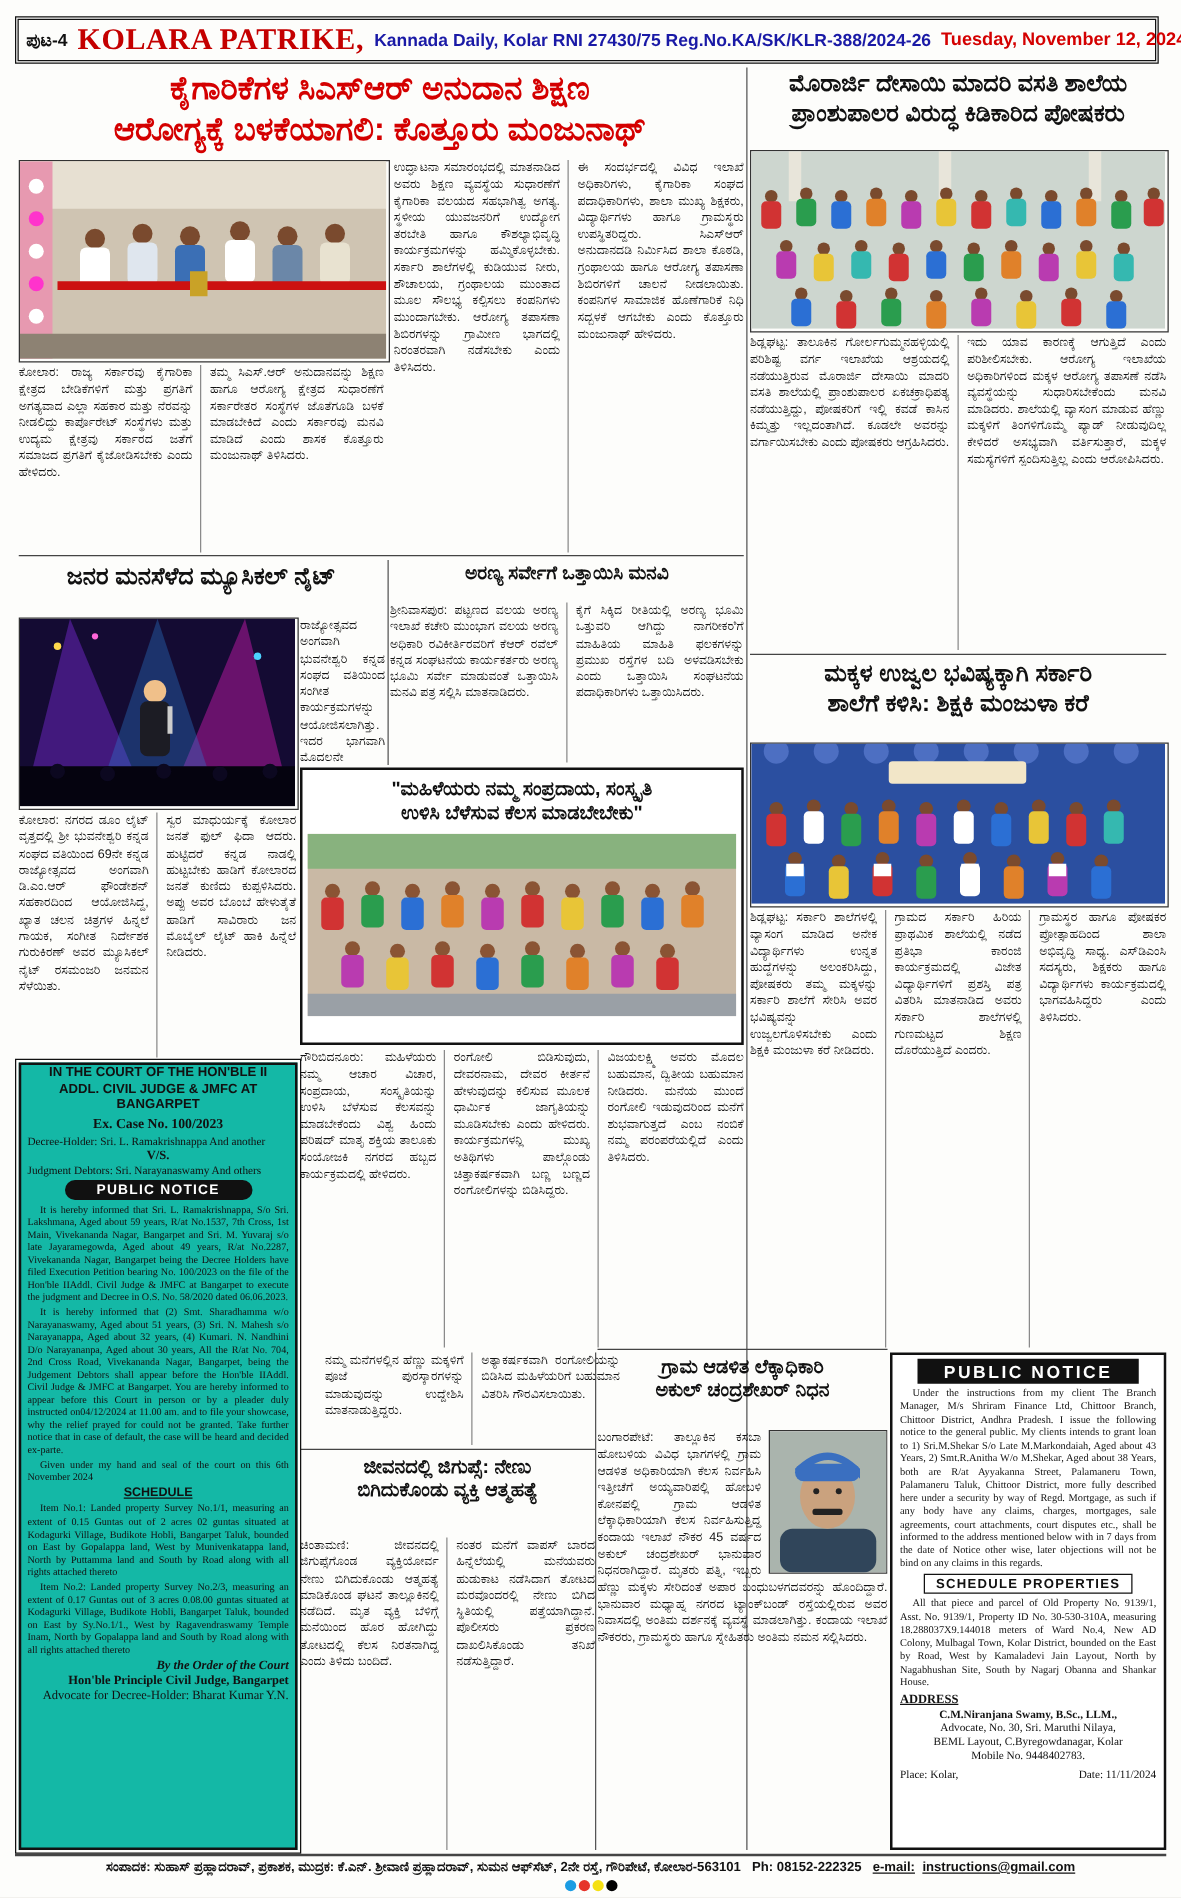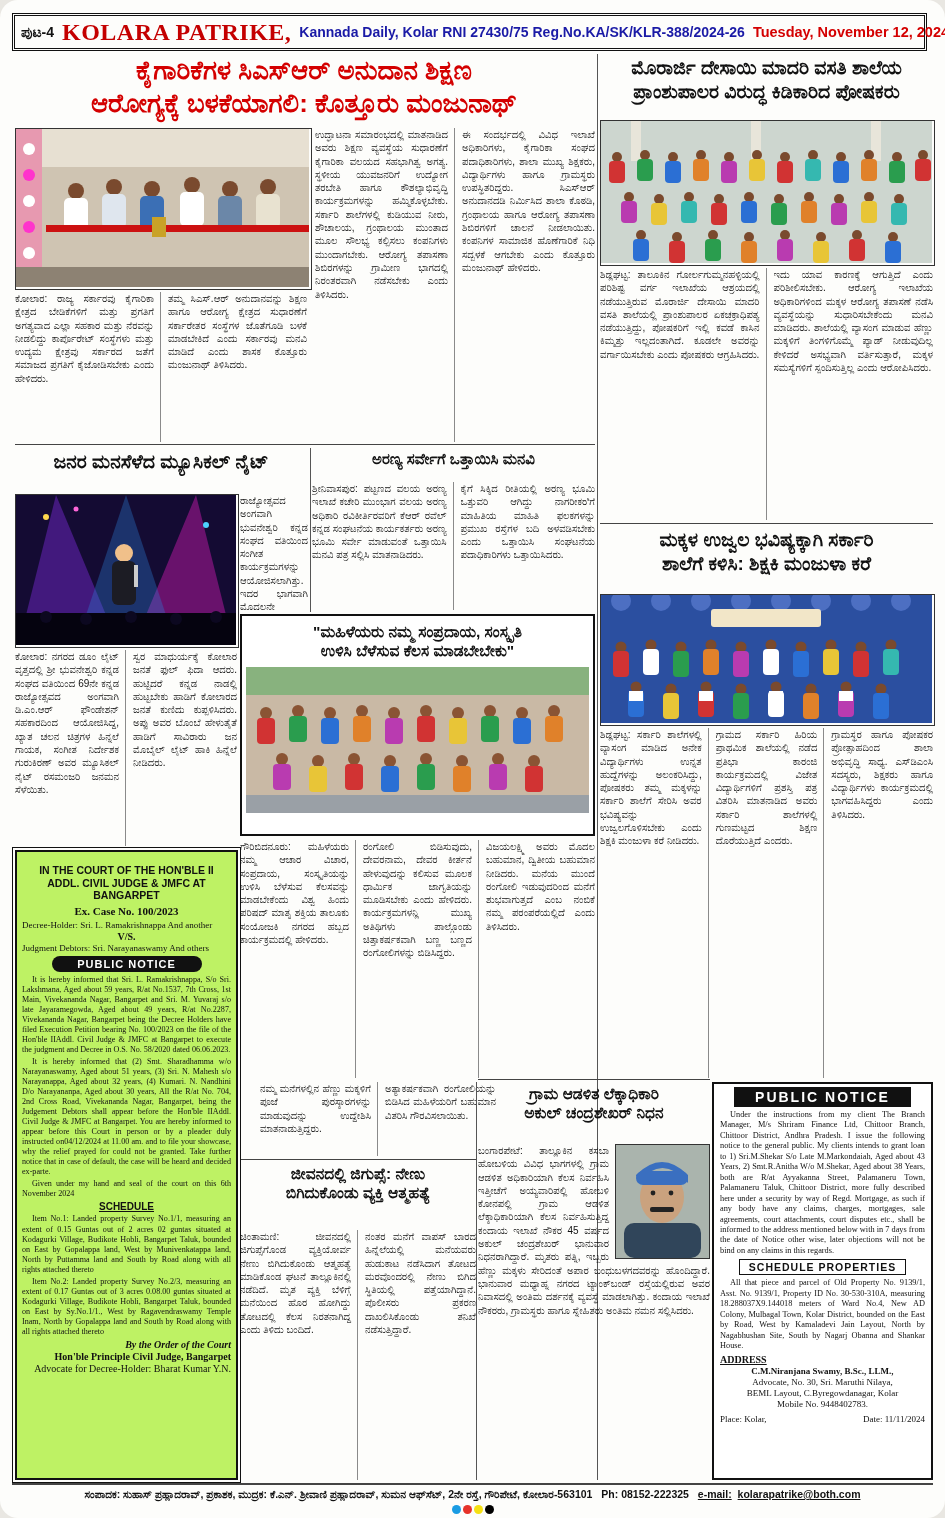--- a/index.html
+++ b/index.html
@@ -1,17 +1,17 @@
 <!DOCTYPE html>
 <html><head>
 <meta charset="utf-8">
 <style>
   html,body{margin:0;padding:0;background:#e9e7e2;}
   #page{position:relative;width:945px;height:1518px;background:#fdfdfb;margin:0 auto;
-        font-family:"Liberation Sans",sans-serif;color:#111;overflow:hidden;border-radius:18px;}
+        font-family:"Liberation Sans",sans-serif;color:#111;overflow:hidden;}
   .abs{position:absolute;}
   
   #masthead{left:12px;top:13px;width:915px;height:38px;border:3px double #111;
             display:flex;align-items:center;white-space:nowrap;padding:0 6px;box-sizing:border-box;gap:8px;}
   .mh-page{font-size:14px;font-weight:bold;color:#111;}
   .mh-name{font-family:"Liberation Serif",serif;font-size:24px;font-weight:bold;color:#c40000;letter-spacing:.5px;}
   .mh-sub{font-size:14px;font-weight:bold;color:#1a1aa6;}
   .mh-date{font-size:14.5px;font-weight:bold;color:#d40000;margin-left:auto;}
   
   .hl{font-weight:bold;text-align:center;line-height:1.25;}
@@ -19,21 +19,21 @@
   .body-txt{font-size:10px;line-height:1.33;text-align:justify;overflow:hidden;}
   .cols{display:flex;gap:7px;}
   .cols > div{flex:1;border-right:1px solid #8a8a8a;padding-right:6px;overflow:hidden;
               font-size:10px;line-height:1.33;text-align:justify;}
   .cols > div:last-child{border-right:none;padding-right:0;}
   .vline{background:#555;width:1px;}
   .hline{background:#444;height:1px;}
   
   #quote-box{border:2px solid #111;box-sizing:border-box;background:#fff;}
   #court-box{border:2px solid #111;outline:1px solid #111;outline-offset:2px;box-sizing:border-box;
-             font-family:"Liberation Serif",serif;padding:12px 5px;background:#bef264;overflow:hidden;}
+             font-family:"Liberation Serif",serif;padding:0 5px;background:#14b8a6;overflow:hidden;}
   #court-box .c-head{font-family:"Liberation Sans",sans-serif;font-weight:bold;font-size:10.5px;text-align:center;line-height:1.2;}
   #court-box .c-case{font-weight:bold;font-size:11px;text-align:center;margin:3px 0;}
   #court-box .c-line{font-size:9px;margin:1px 0;}
   #court-box .c-vs{text-align:center;font-weight:bold;font-size:10px;}
   #court-box .c-pn{display:block;margin:3px auto;background:#111;color:#fff;font-family:"Liberation Sans",sans-serif;
                    font-weight:bold;font-size:11px;text-align:center;border-radius:9px;width:150px;padding:2px 0;letter-spacing:1px;}
   #court-box p{font-size:8.1px;line-height:1.24;text-align:justify;margin:2px 0;text-indent:10px;}
   #court-box .c-sched{font-weight:bold;font-size:10px;text-align:center;text-decoration:underline;
                       font-family:"Liberation Sans",sans-serif;margin:2px 0 1px;}
   #court-box .c-sig{font-size:10px;text-align:right;margin:1px 0;}
@@ -365,19 +365,19 @@
       <span>Place: Kolar,</span>
       <span>Date: 11/11/2024</span>
     </div>
   </div>
 
   <div class="abs hline" style="left:12px;top:1483px;width:921px;height:2px;"></div>
   <div class="abs" id="footer">
     <span>ಸಂಪಾದಕ: ಸುಹಾಸ್ ಪ್ರಹ್ಲಾದರಾವ್, ಪ್ರಕಾಶಕ, ಮುದ್ರಕ: ಕೆ.ಎನ್. ಶ್ರೀವಾಣಿ ಪ್ರಹ್ಲಾದರಾವ್, ಸುಮನ ಆಫ್‌ಸೆಟ್, 2ನೇ ರಸ್ತೆ, ಗೌರಿಪೇಟೆ, ಕೋಲಾರ-563101</span>
     <span style="margin-left:6px;">Ph: 08152-222325</span>
     <span class="em" style="margin-left:6px;">e-mail:</span>
-    <a class="em" style="margin-left:3px;cursor:pointer;">kolarapatrike@both.com</a>
+    <a class="em" style="margin-left:3px;cursor:pointer;">instructions@gmail.com</a>
   </div>
   <div class="abs" id="dots">
     <span class="d-c"></span><span class="d-m"></span><span class="d-y"></span><span class="d-k"></span>
   </div>
 
 </div>
 
 </body></html>

